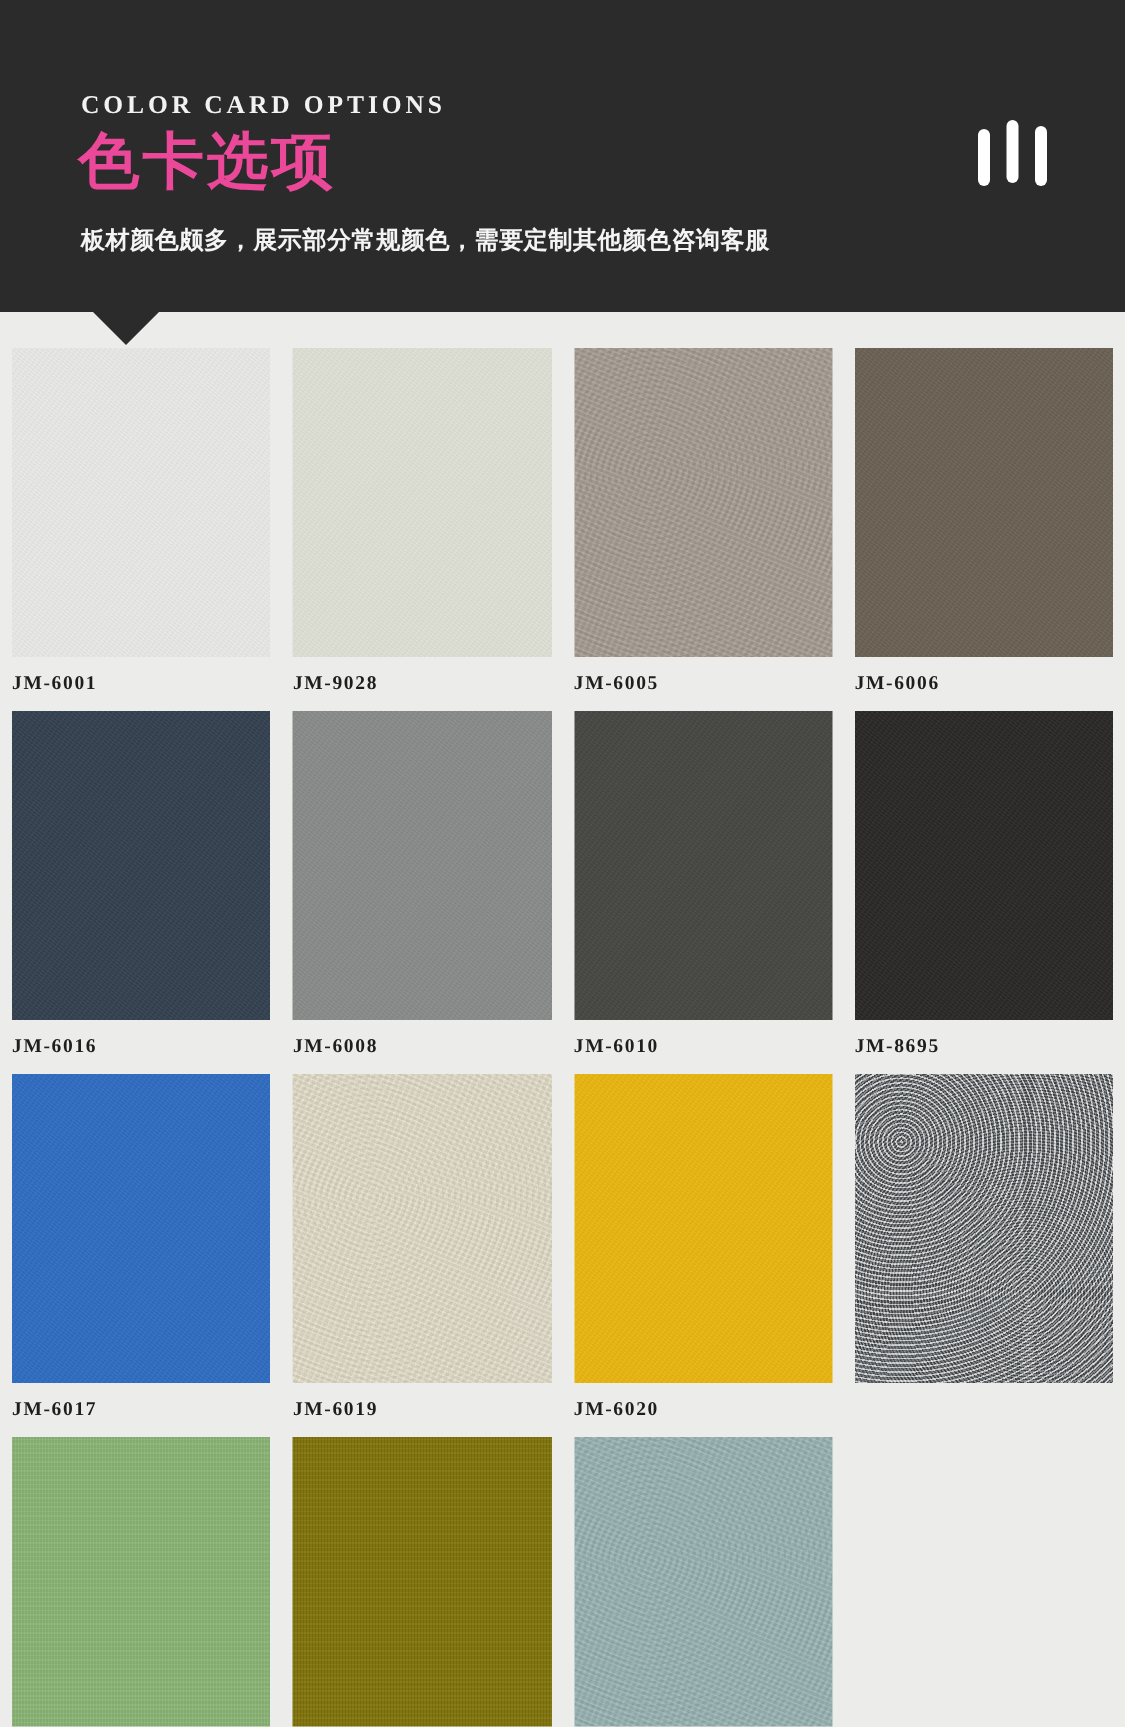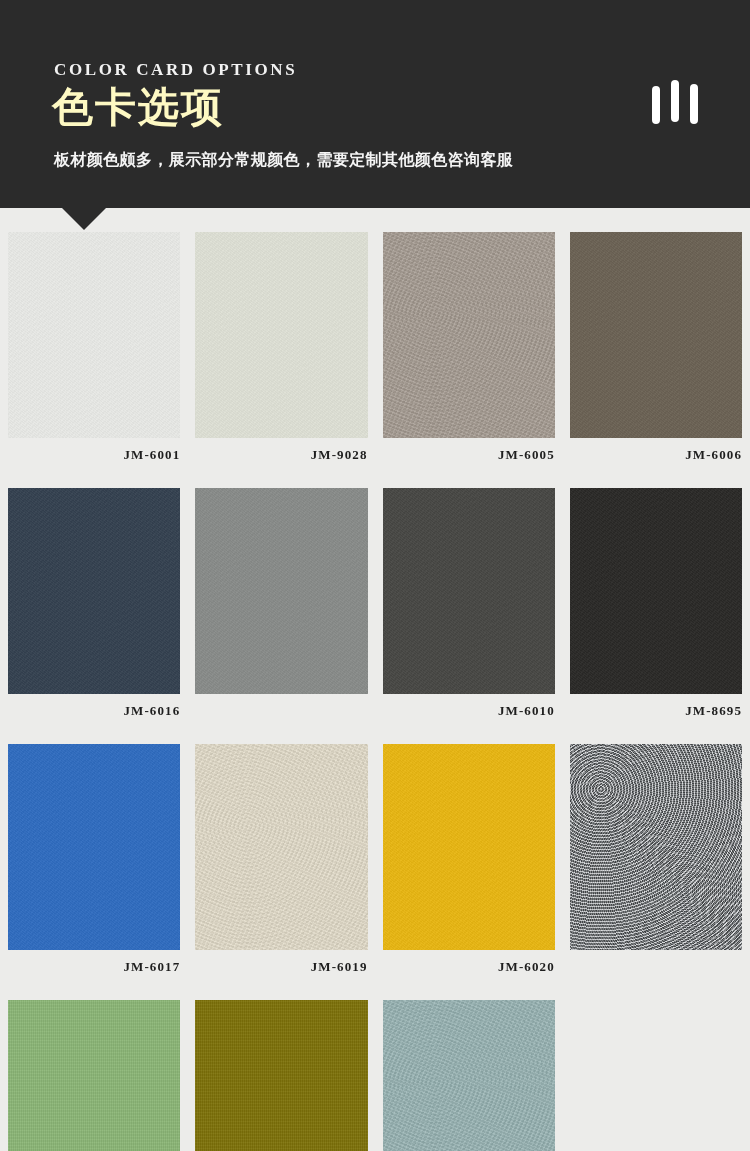--- a/index.html
+++ b/index.html
@@ -48,21 +48,21 @@
   }
 
   .title-cn {
     position: absolute;
     left: -2px;
     top: 87px;
     font-family: "Liberation Sans", sans-serif;
     font-size: 41px;
     font-weight: bold;
     letter-spacing: 2px;
-    color: #fef9c3;
+    color: #ec4899;
     line-height: 1;
     white-space: nowrap;
   }
 
   .subtitle-cn {
     position: absolute;
     left: 0;
     top: 150px;
     font-family: Liberation Mono, monospace;
     font-size: 16px;
@@ -129,28 +129,28 @@
     overflow: hidden;
   }
 
   .swatch .tex {
     position: absolute;
     inset: 0;
   }
 
   .label {
     width: 100%;
-    text-align: right;
+    text-align: left;
     font-family: "Liberation Serif", serif;
     font-size: 13px;
     font-weight: bold;
     letter-spacing: 1.1px;
     color: #1e1e1e;
     padding-top: 9px;
-    padding-bottom: 25px;
+    padding-bottom: 11px;
     white-space: nowrap;
   }
 
   
   .grain-fine {
     background-image:
       repeating-linear-gradient(37deg, rgba(255,255,255,0.05) 0px, rgba(255,255,255,0.05) 1px, rgba(0,0,0,0.035) 1px, rgba(0,0,0,0.035) 2px),
       repeating-linear-gradient(127deg, rgba(255,255,255,0.045) 0px, rgba(255,255,255,0.045) 1px, rgba(0,0,0,0.03) 1px, rgba(0,0,0,0.03) 3px);
     opacity: 0.55;
   }
@@ -225,20 +225,21 @@
       <div class="cell">
         <div class="swatch" style="background: rgb(52, 65, 80);">
           <div class="tex grain-fine"></div>
         </div>
         <div class="label">JM-6016</div>
       </div>
       <div class="cell">
         <div class="swatch" style="background: rgb(136, 139, 137);">
           <div class="tex grain-fine"></div>
         </div>
+        <div class="label">JM-6008</div>
       </div>
       <div class="cell">
         <div class="swatch" style="background: rgb(71, 71, 68);">
           <div class="tex grain-fine"></div>
         </div>
         <div class="label">JM-6010</div>
       </div>
       <div class="cell">
         <div class="swatch" style="background: rgb(42, 41, 39);">
           <div class="tex grain-fine"></div>

